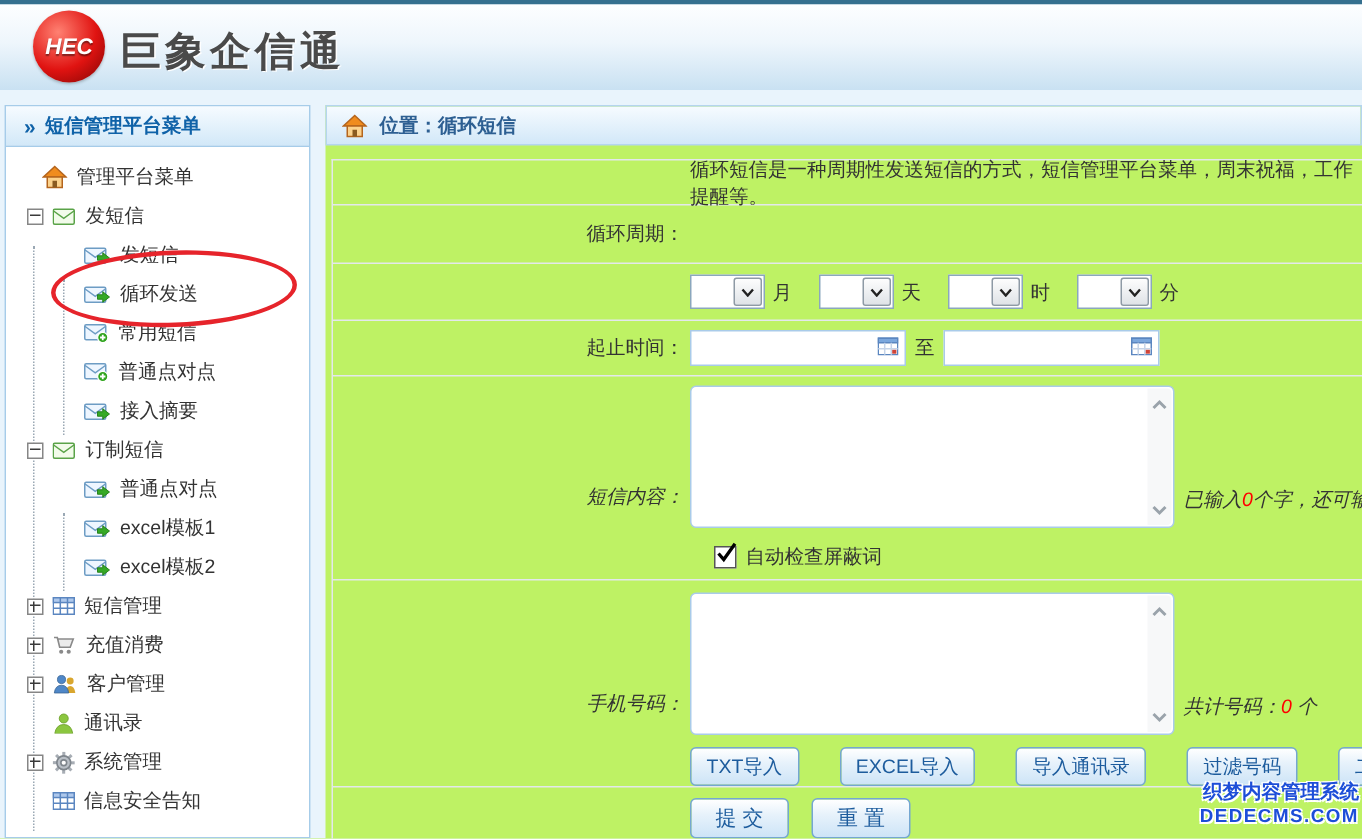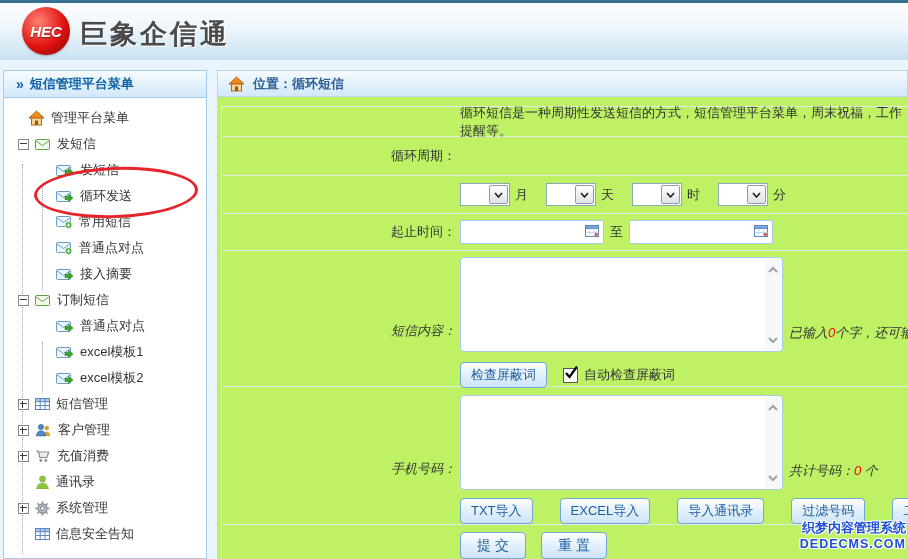--- a/index.html
+++ b/index.html
@@ -235,39 +235,39 @@
             <line x1="5.2" y1="0.5" x2="5.2" y2="11.5" stroke="#5b86c0"></line>
             <line x1="10" y1="0.5" x2="10" y2="11.5" stroke="#5b86c0"></line>
             <line x1="0.5" y1="7.5" x2="14.5" y2="7.5" stroke="#5b86c0"></line>
           </svg>
         </span>
         <span class="tlabel">短信管理</span>
       </div>
       <div class="tree-item lvl1">
         <span class="expand plus"></span>
         <span class="ticon">
+          <svg width="16" height="14" viewBox="0 0 16 14">
+            <path d="M1 2 h2.2 l1.6 6.5 h7 l2-5.5 h-10.4" fill="#ececec" stroke="#8a8a8a" stroke-width="1.1"></path>
+            <circle cx="5.8" cy="11.5" r="1.4" fill="#8a8a8a"></circle>
+            <circle cx="10.8" cy="11.5" r="1.4" fill="#8a8a8a"></circle>
+          </svg>
+        </span>
+        <span class="tlabel">充值消费</span>
+      </div>
+      <div class="tree-item lvl1">
+        <span class="expand plus"></span>
+        <span class="ticon">
           <svg width="17" height="14" viewBox="0 0 17 14">
             <circle cx="11.8" cy="5" r="2.3" fill="#d9a62e"></circle>
             <path d="M8.6 13 q0.6-4.6 3.2-4.6 q2.8 0 3.4 4.6 z" fill="#d9a62e"></path>
             <circle cx="6" cy="4" r="2.7" fill="#4f87c7" stroke="#35608f" stroke-width="0.5"></circle>
             <path d="M1.2 13 q0.7-5.2 4.8-5.2 q4.1 0 4.8 5.2 z" fill="#4f87c7" stroke="#35608f" stroke-width="0.5"></path>
           </svg>
         </span>
         <span class="tlabel">客户管理</span>
-      </div>
-      <div class="tree-item lvl1">
-        <span class="expand plus"></span>
-        <span class="ticon">
-          <svg width="16" height="14" viewBox="0 0 16 14">
-            <path d="M1 2 h2.2 l1.6 6.5 h7 l2-5.5 h-10.4" fill="#ececec" stroke="#8a8a8a" stroke-width="1.1"></path>
-            <circle cx="5.8" cy="11.5" r="1.4" fill="#8a8a8a"></circle>
-            <circle cx="10.8" cy="11.5" r="1.4" fill="#8a8a8a"></circle>
-          </svg>
-        </span>
-        <span class="tlabel">充值消费</span>
       </div>
       <div class="tree-item lvl1">
         <span class="expand none"></span>
         <span class="ticon">
           <svg width="15" height="14" viewBox="0 0 15 14">
             <circle cx="7.5" cy="4" r="3" fill="#8bc63f" stroke="#6fa32c" stroke-width="0.6"></circle>
             <path d="M1.5 14 q1-6 6-6 q5 0 6 6 z" fill="#8bc63f" stroke="#6fa32c" stroke-width="0.6"></path>
           </svg>
         </span>
         <span class="tlabel">通讯录</span>
@@ -406,21 +406,20 @@
             <span class="sc-dn"><svg width="12" height="8" viewBox="0 0 12 8">
                   <polyline points="2,2 6,6 10,2" fill="none" stroke="#9aa3ab" stroke-width="2"></polyline>
                 </svg></span>
           </div>
         </div>
         <span class="counter">
           <span>已输入</span><span class="red">0</span><span>个字，还可输入</span>
         </span>
       </div>
       <div class="sub-actions">
-        <button class="btn">检查屏蔽词</button>
         <span class="cb">
           <svg width="15" height="15" viewBox="0 0 15 15">
               <path d="M2 8 L5.5 12 L13 1.5" fill="none" stroke="#000" stroke-width="2.2"></path>
             </svg>
         </span>
         <span>自动检查屏蔽词</span>
       </div>
     </div>
 
     <div class="frow r6">

